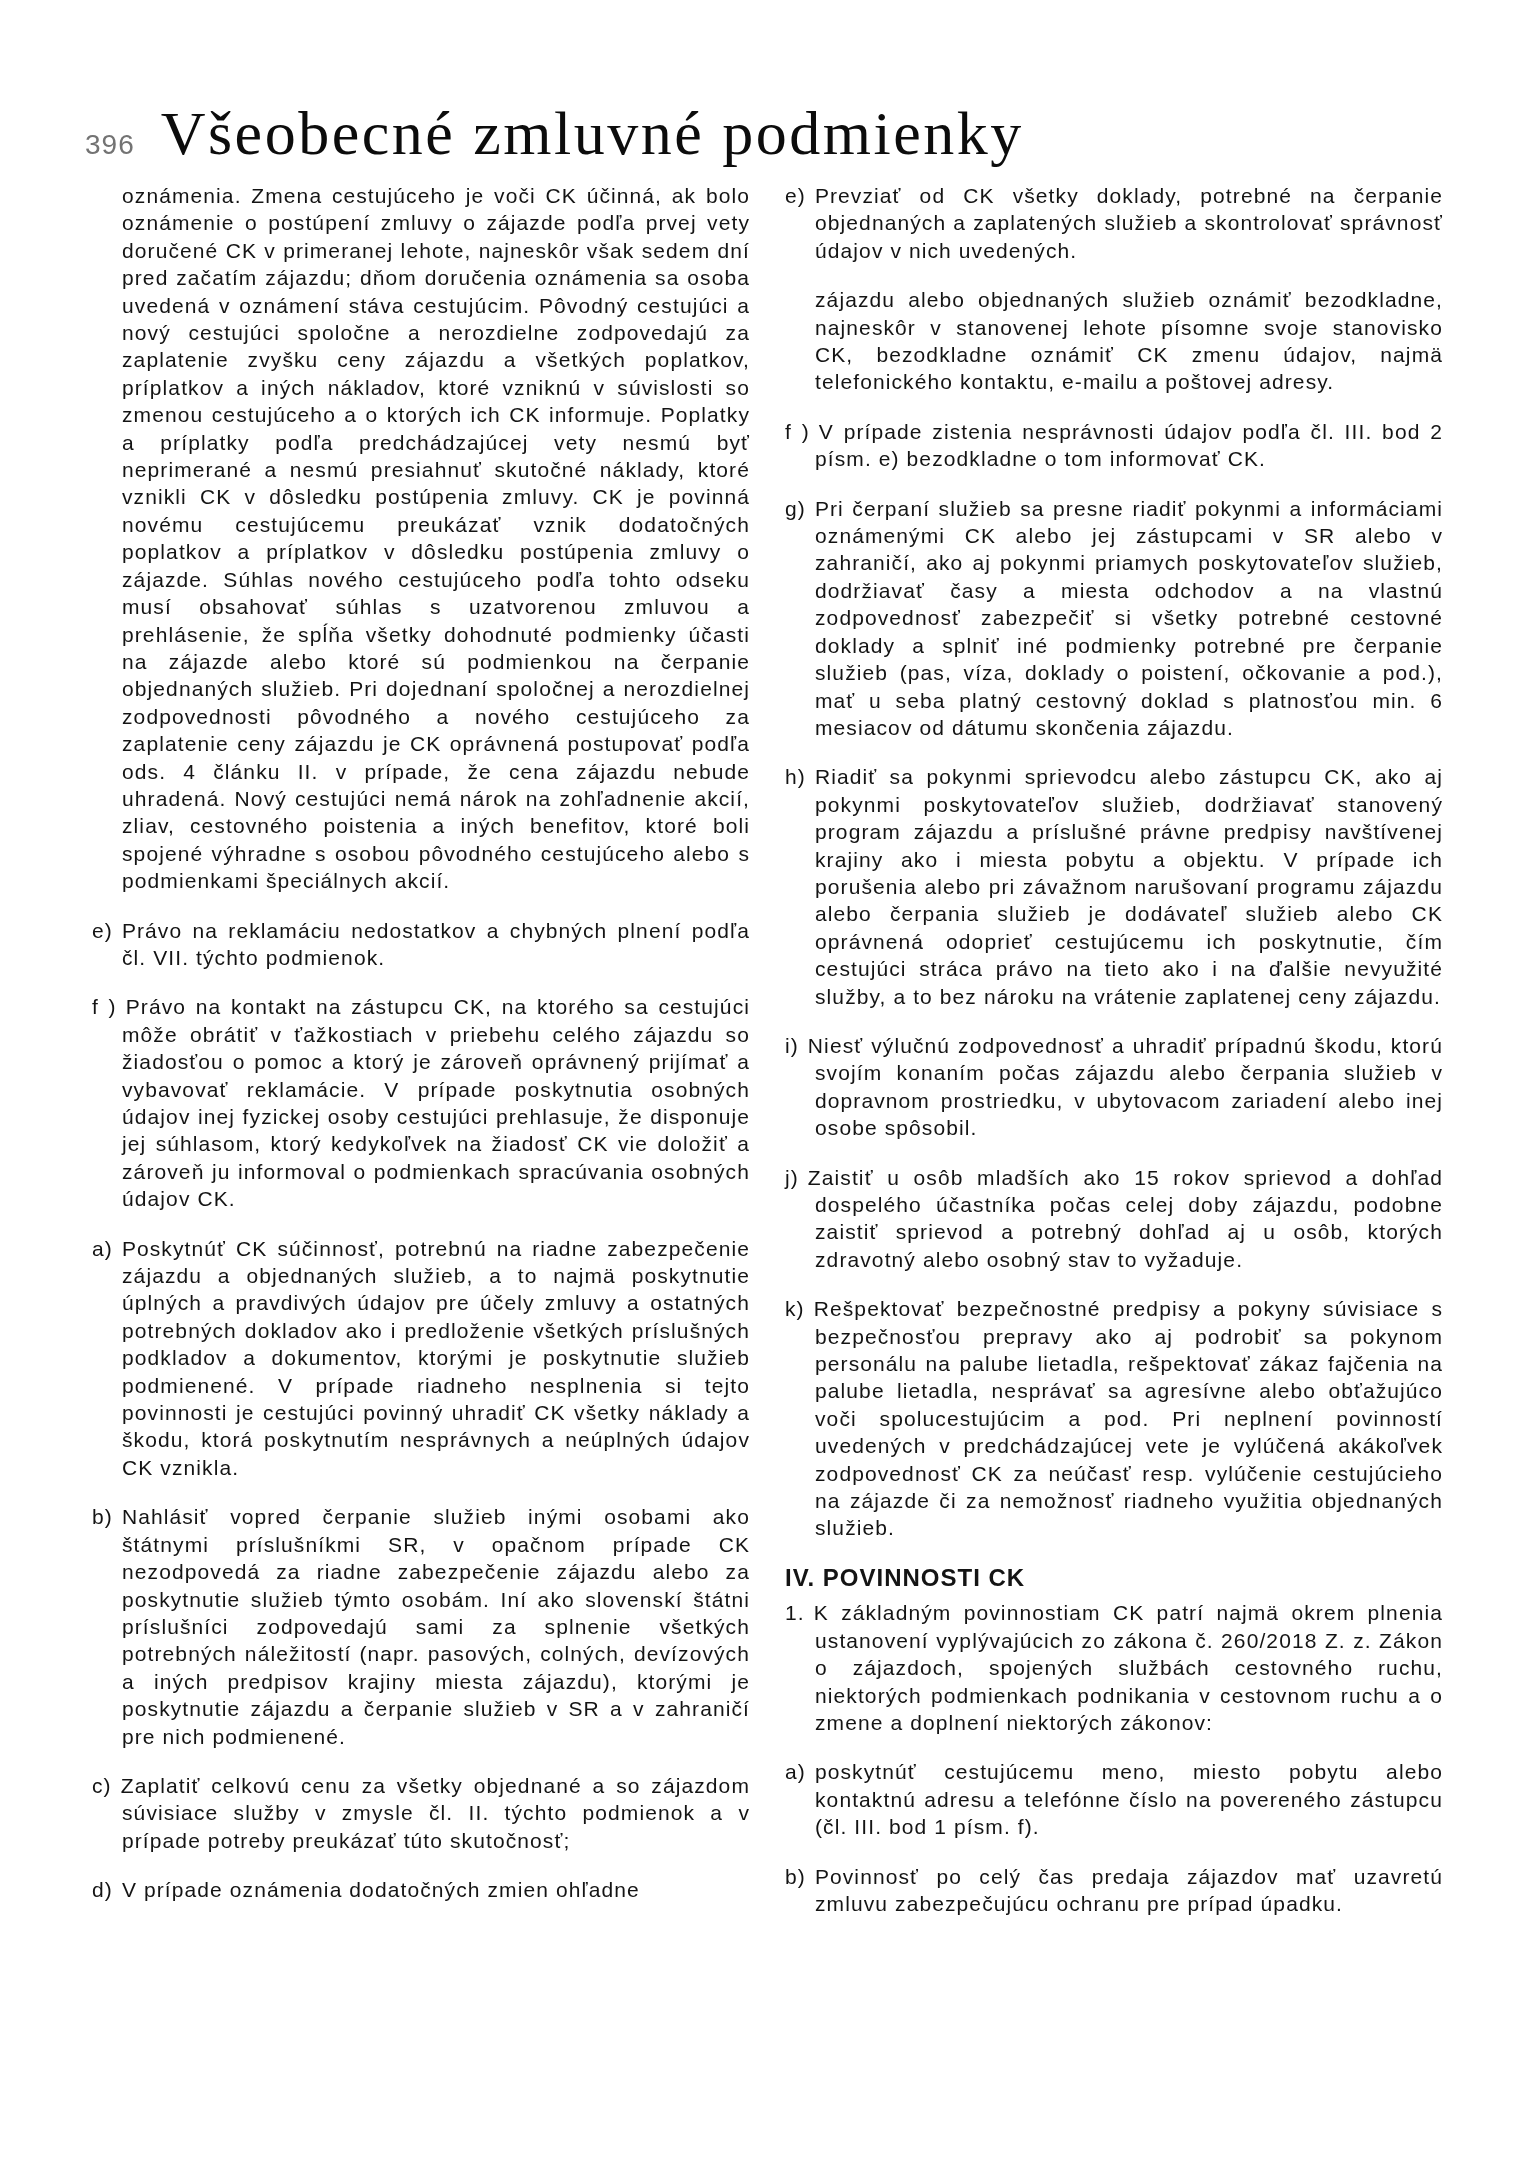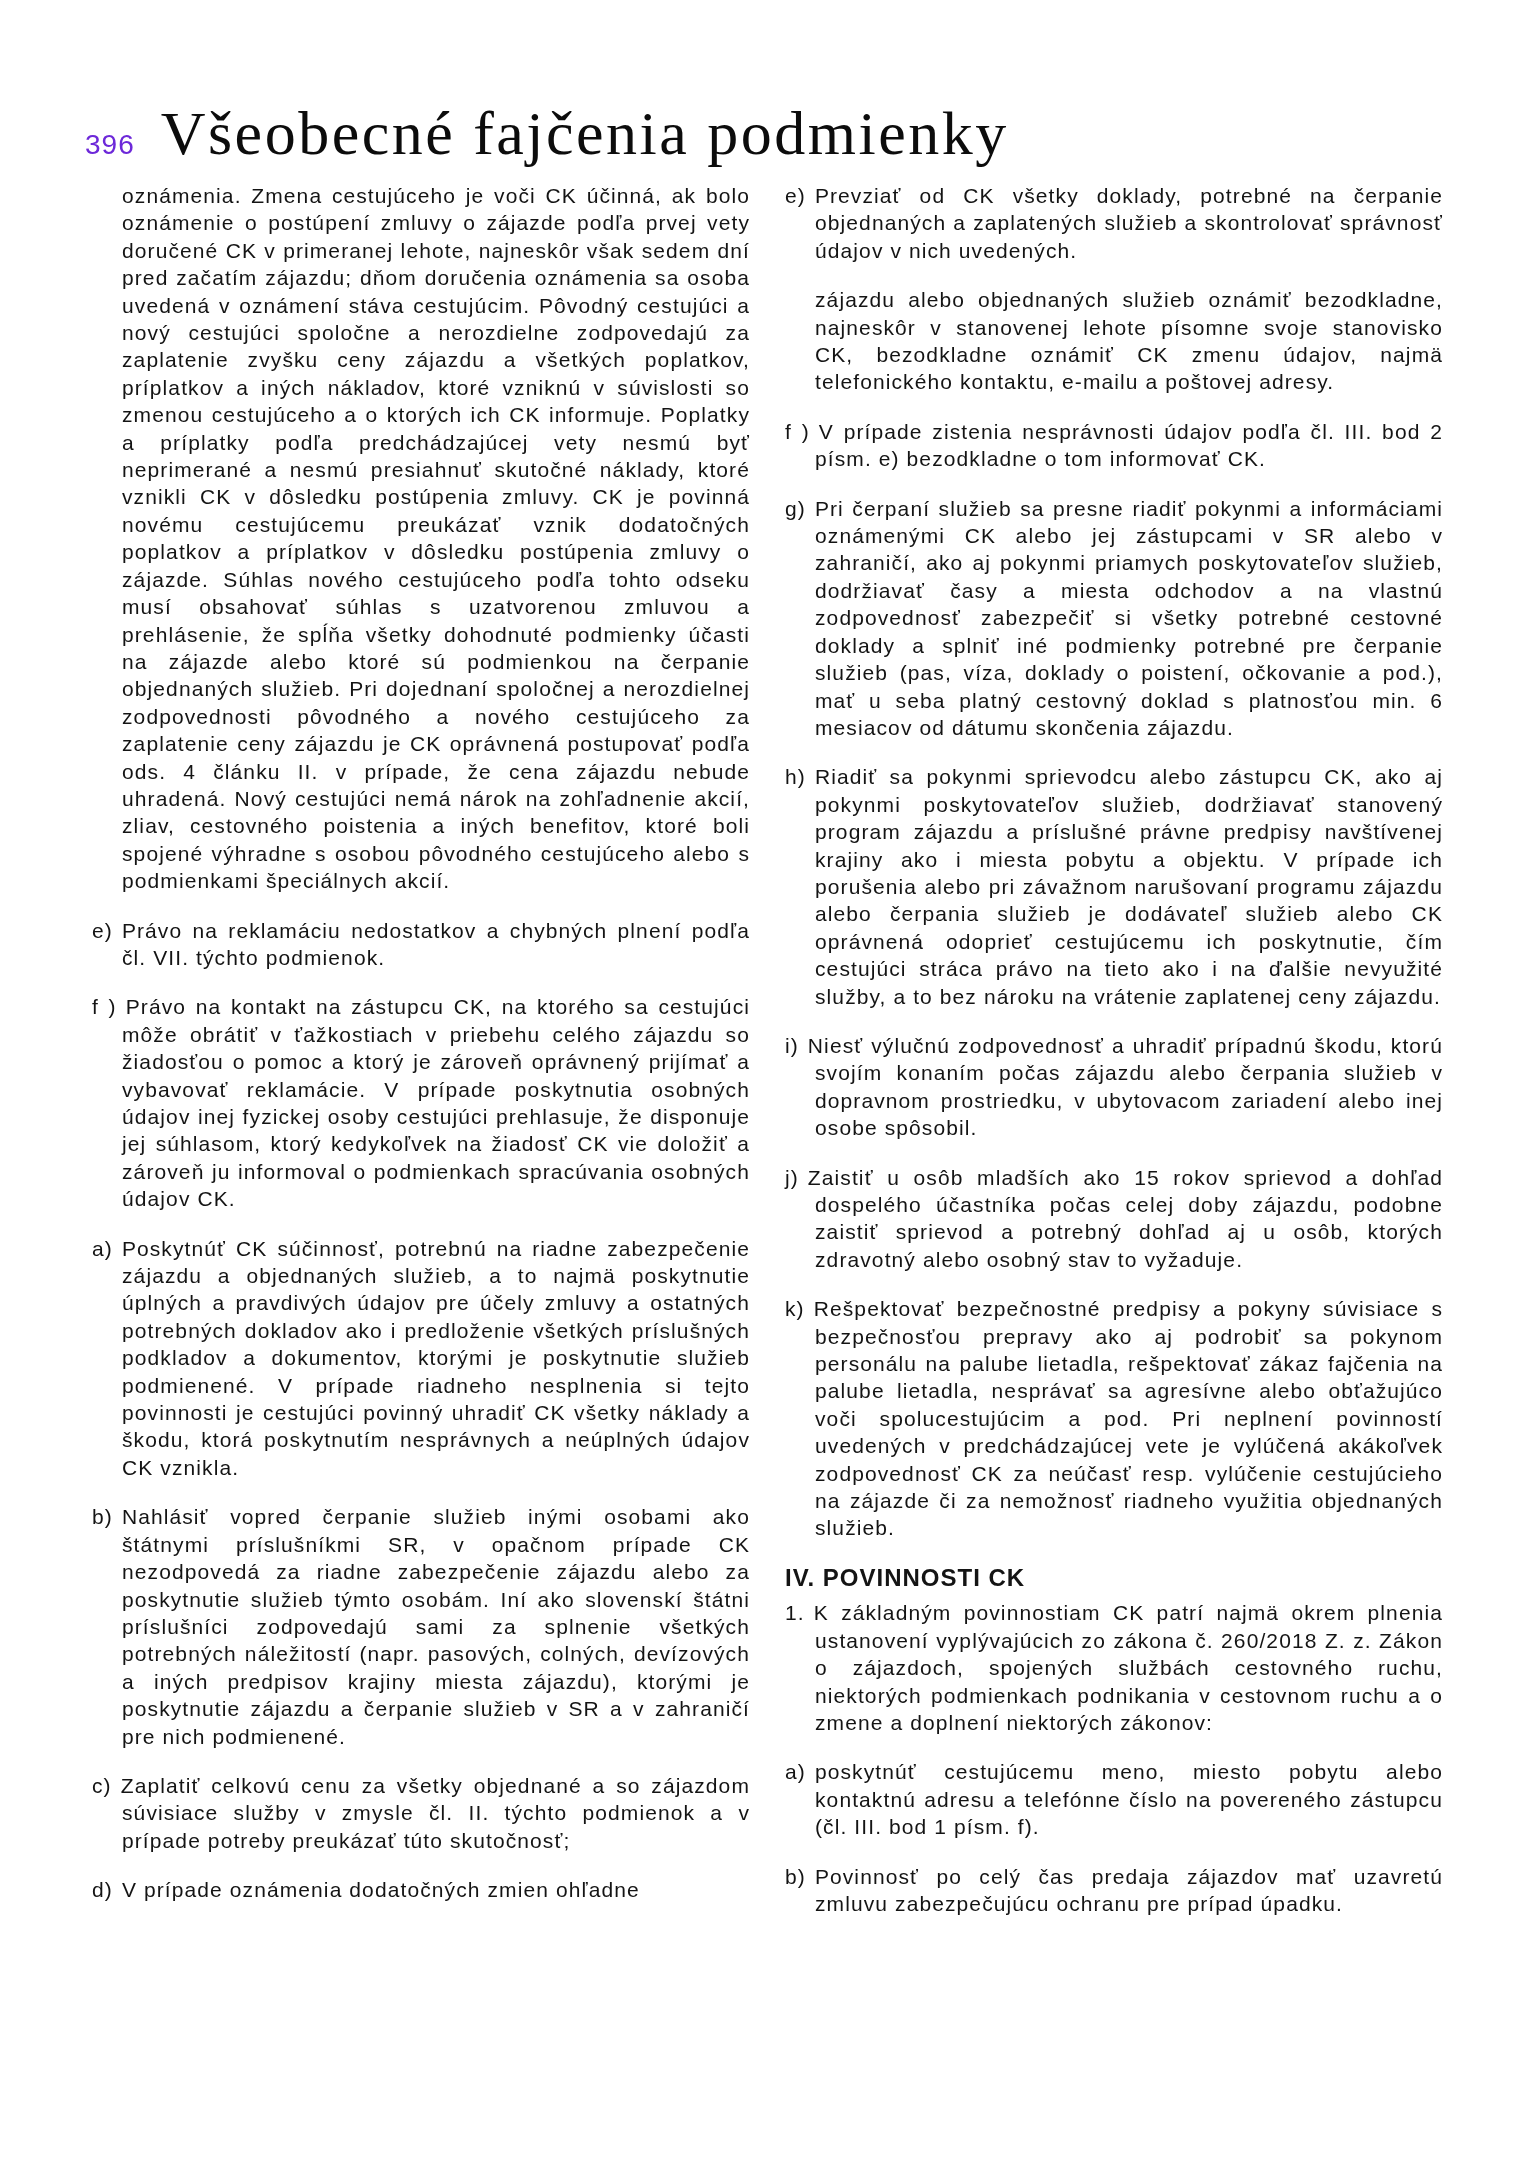--- a/index.html
+++ b/index.html
@@ -12,21 +12,21 @@
     font-family:"Liberation Sans", sans-serif;
   }
   .header {
     position:absolute; left:85px; top:98px;
     display:flex; align-items:baseline;
     white-space:nowrap;
   }
   .page-number {
     font-size:28px;
     letter-spacing:1px;
-    color:#6d28d9;
+    color:#737373;
   }
   .doc-title {
     font-family:"Liberation Serif", serif;
     font-size:62px;
     font-weight:400;
     letter-spacing:2.5px;
     margin-left:26px;
     color:#0c0c0c;
   }
   .col {
@@ -55,21 +55,21 @@
     text-indent:0;
   }
 </style>
 </head>
 <body>
 
 <div class="page">
 
   <div class="header">
     <span class="page-number">396</span>
-    <span class="doc-title">Všeobecné fajčenia podmienky</span>
+    <span class="doc-title">Všeobecné zmluvné podmienky</span>
   </div>
 
   <div class="col col-left">
     <p class="para cont">
       <span>oznámenia. Zmena cestujúceho je voči CK účinná, ak bolo oznámenie o postúpení zmluvy o zájazde podľa prvej vety doručené CK v primeranej lehote, najneskôr však sedem dní pred začatím zájazdu; dňom doručenia oznámenia sa osoba uvedená v oznámení stáva cestujúcim. Pôvodný cestujúci a nový cestujúci spoločne a nerozdielne zodpovedajú za zaplatenie zvyšku ceny zájazdu a všetkých poplatkov, príplatkov a iných nákladov, ktoré vzniknú v súvislosti so zmenou cestujúceho a o ktorých ich CK informuje. Poplatky a príplatky podľa predchádzajúcej vety nesmú byť neprimerané a nesmú presiahnuť skutočné náklady, ktoré vznikli CK v dôsledku postúpenia zmluvy. CK je povinná novému cestujúcemu preukázať vznik dodatočných poplatkov a príplatkov v dôsledku postúpenia zmluvy o zájazde. Súhlas nového cestujúceho podľa tohto odseku musí obsahovať súhlas s uzatvorenou zmluvou a prehlásenie, že spĺňa všetky dohodnuté podmienky účasti na zájazde alebo ktoré sú podmienkou na čerpanie objednaných služieb. Pri dojednaní spoločnej a nerozdielnej zodpovednosti pôvodného a nového cestujúceho za zaplatenie ceny zájazdu je CK oprávnená postupovať podľa ods. 4 článku II. v prípade, že cena zájazdu nebude uhradená. Nový cestujúci nemá nárok na zohľadnenie akcií, zliav, cestovného poistenia a iných benefitov, ktoré boli spojené výhradne s osobou pôvodného cestujúceho alebo s podmienkami špeciálnych akcií.</span>
     </p>
     <p class="para">
       <span class="marker">e)</span><span>Právo na reklamáciu nedostatkov a chybných plnení podľa čl. VII. týchto podmienok.</span>
     </p>
     <p class="para">

